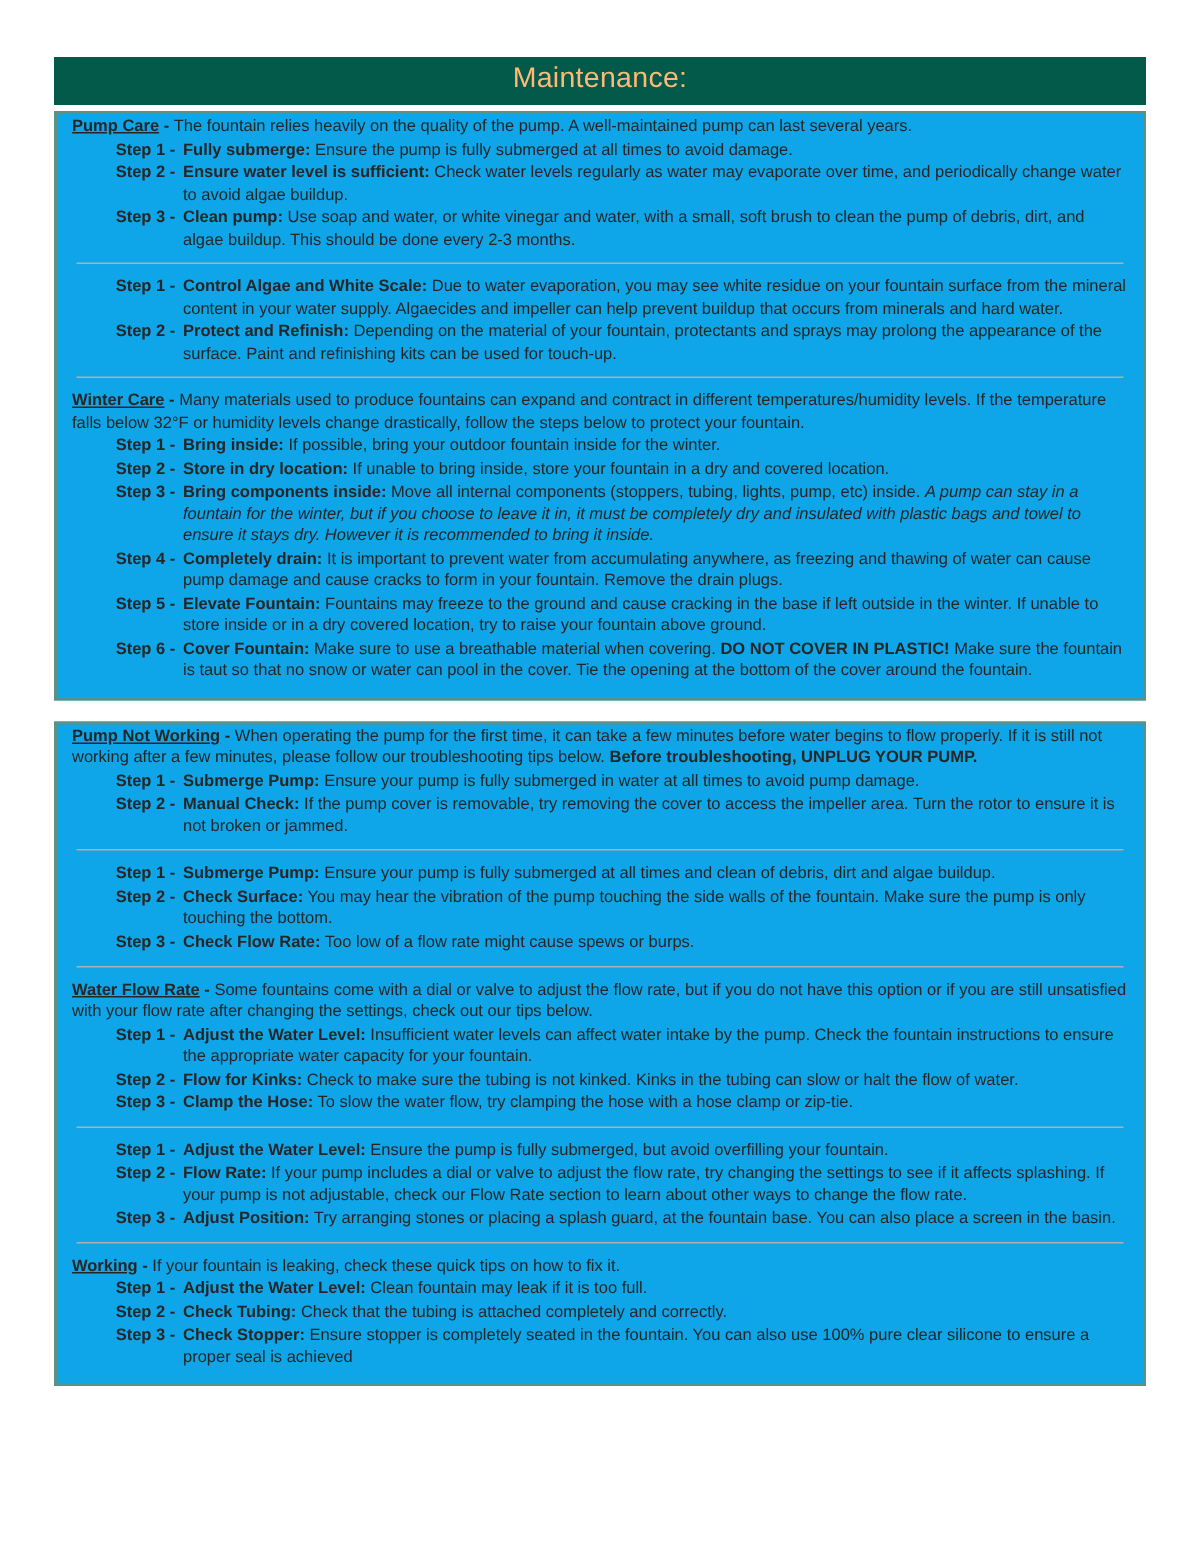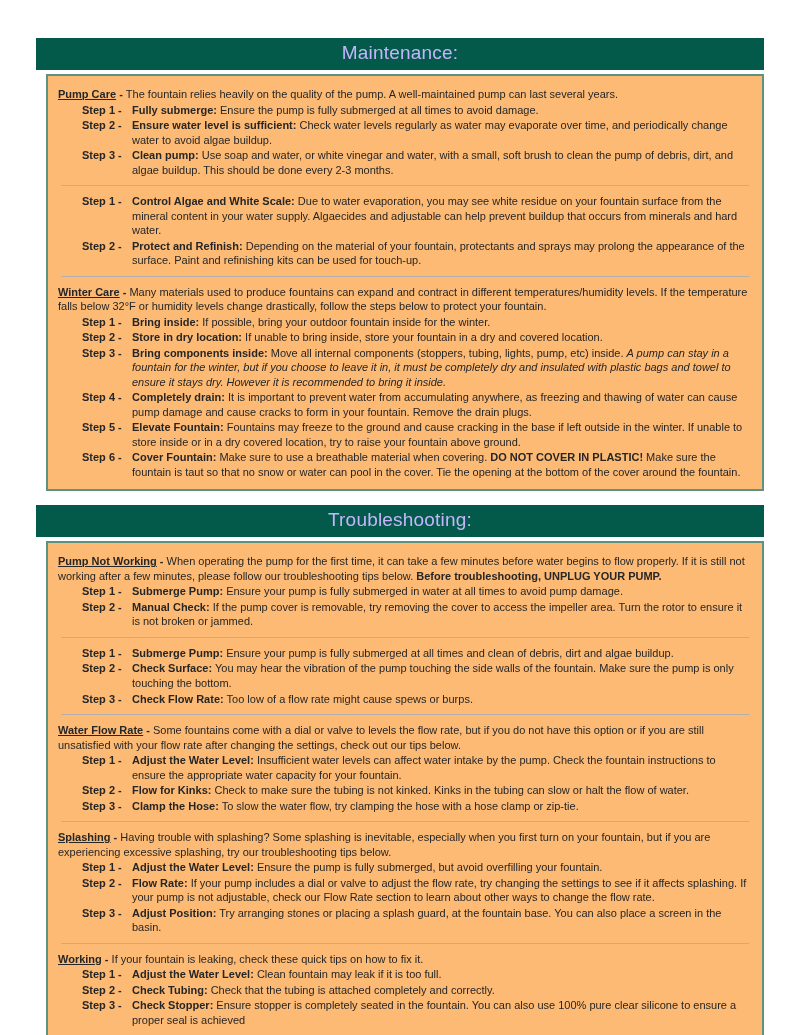--- a/index.html
+++ b/index.html
@@ -14,33 +14,32 @@
     color: var(--text, #262626);
     position: relative;
     overflow: hidden;
   }
   .page {
     padding: 38px 36px 0 36px;
   }
   .panel { margin-bottom: 14px; }
   .panel-bar {
     background: var(--header-bg, #045a4a);
-    color: #c4b5fd;
+    color: #fdba74;
     text-align: center;
     font-size: 19px;
     font-weight: 500;
     letter-spacing: 0.2px;
     padding: 4px 0 6px 0;
     margin-bottom: 4px;
   }
   .panel-box {
     border: 2px solid var(--box-border, #5c9184);
-    background: #fdba74;
-    padding: 11px 10px 9px 10px;
-    margin-left: 10px;
+    background: #0ea5e9;
+    padding: 1px 10px 9px 10px;
   }
   .section { margin: 0; }
   .divider {
     border-top: 1px solid var(--divider, #b0b0b0);
     margin: 8px 3px 8px 3px;
     height: 0;
   }
   .intro {
     margin: 0 0 1px 0;
     font-size: 11px;
@@ -53,20 +52,21 @@
   .sec-dash { font-weight: bold; }
   .step {
     display: flex;
     margin: 1px 0 1px 24px;
     font-size: 11px;
     line-height: 1.32;
   }
   .step .num {
     flex: 0 0 50px;
     font-weight: bold;
+    text-align: center;
   }
   .step .body { flex: 1; }
   .step .lbl { font-weight: bold; }
   b { font-weight: bold; }
   i { font-style: italic; }
 </style>
 </head>
 <body>
 
 <div class="page">
@@ -86,21 +86,21 @@
           </div>
           <div class="step">
             <span class="num">Step 3 -</span>
             <span class="body"><b class="lbl">Clean pump:</b><span> Use soap and water, or white vinegar and water, with a small, soft brush to clean the pump of debris, dirt, and algae buildup. This should be done every 2-3 months.</span></span>
           </div>
         </div>
         <div class="divider"></div>
         <div class="section">
           <div class="step">
             <span class="num">Step 1 -</span>
-            <span class="body"><b class="lbl">Control Algae and White Scale:</b><span> Due to water evaporation, you may see white residue on your fountain surface from the mineral content in your water supply. Algaecides and adjustable can help prevent buildup that occurs from minerals and hard water.</span></span>
+            <span class="body"><b class="lbl">Control Algae and White Scale:</b><span> Due to water evaporation, you may see white residue on your fountain surface from the mineral content in your water supply. Algaecides and impeller can help prevent buildup that occurs from minerals and hard water.</span></span>
           </div>
           <div class="step">
             <span class="num">Step 2 -</span>
             <span class="body"><b class="lbl">Protect and Refinish:</b><span> Depending on the material of your fountain, protectants and sprays may prolong the appearance of the surface. Paint and refinishing kits can be used for touch-up.</span></span>
           </div>
         </div>
         <div class="divider"></div>
         <div class="section">
           <p class="intro"><span class="sec-title">Winter Care</span><span class="sec-dash"> - </span><span>Many materials used to produce fountains can expand and contract in different temperatures/humidity levels. If the temperature falls below 32°F or humidity levels change drastically, follow the steps below to protect your fountain.</span></p>
           <div class="step">
@@ -125,21 +125,20 @@
           </div>
           <div class="step">
             <span class="num">Step 6 -</span>
             <span class="body"><b class="lbl">Cover Fountain:</b><span> Make sure to use a breathable material when covering. </span><b>DO NOT COVER IN PLASTIC!</b><span> Make sure the fountain is taut so that no snow or water can pool in the cover. Tie the opening at the bottom of the cover around the fountain.</span></span>
           </div>
         </div>
       </div>
   </div>
 
   <div class="panel">
-    <div class="panel-bar">Troubleshooting:</div>
     <div class="panel-box">
         <div class="section">
           <p class="intro"><span class="sec-title">Pump Not Working</span><span class="sec-dash"> - </span><span>When operating the pump for the first time, it can take a few minutes before water begins to flow properly. If it is still not working after a few minutes, please follow our troubleshooting tips below. </span><b>Before troubleshooting, UNPLUG YOUR PUMP.</b></p>
           <div class="step">
             <span class="num">Step 1 -</span>
             <span class="body"><b class="lbl">Submerge Pump:</b><span> Ensure your pump is fully submerged in water at all times to avoid pump damage.</span></span>
           </div>
           <div class="step">
             <span class="num">Step 2 -</span>
             <span class="body"><b class="lbl">Manual Check:</b><span> If the pump cover is removable, try removing the cover to access the impeller area. Turn the rotor to ensure it is not broken or jammed.</span></span>
@@ -155,37 +154,36 @@
             <span class="num">Step 2 -</span>
             <span class="body"><b class="lbl">Check Surface:</b><span> You may hear the vibration of the pump touching the side walls of the fountain. Make sure the pump is only touching the bottom.</span></span>
           </div>
           <div class="step">
             <span class="num">Step 3 -</span>
             <span class="body"><b class="lbl">Check Flow Rate:</b><span> Too low of a flow rate might cause spews or burps.</span></span>
           </div>
         </div>
         <div class="divider"></div>
         <div class="section">
-          <p class="intro"><span class="sec-title">Water Flow Rate</span><span class="sec-dash"> - </span><span>Some fountains come with a dial or valve to levels the flow rate, but if you do not have this option or if you are still unsatisfied with your flow rate after changing the settings, check out our tips below.</span></p>
+          <p class="intro"><span class="sec-title">Water Flow Rate</span><span class="sec-dash"> - </span><span>Some fountains come with a dial or valve to adjust the flow rate, but if you do not have this option or if you are still unsatisfied with your flow rate after changing the settings, check out our tips below.</span></p>
           <div class="step">
             <span class="num">Step 1 -</span>
             <span class="body"><b class="lbl">Adjust the Water Level:</b><span> Insufficient water levels can affect water intake by the pump. Check the fountain instructions to ensure the appropriate water capacity for your fountain.</span></span>
           </div>
           <div class="step">
             <span class="num">Step 2 -</span>
             <span class="body"><b class="lbl">Flow for Kinks:</b><span> Check to make sure the tubing is not kinked. Kinks in the tubing can slow or halt the flow of water.</span></span>
           </div>
           <div class="step">
             <span class="num">Step 3 -</span>
             <span class="body"><b class="lbl">Clamp the Hose:</b><span> To slow the water flow, try clamping the hose with a hose clamp or zip-tie.</span></span>
           </div>
         </div>
         <div class="divider"></div>
         <div class="section">
-          <p class="intro"><span class="sec-title">Splashing</span><span class="sec-dash"> - </span><span>Having trouble with splashing? Some splashing is inevitable, especially when you first turn on your fountain, but if you are experiencing excessive splashing, try our troubleshooting tips below.</span></p>
           <div class="step">
             <span class="num">Step 1 -</span>
             <span class="body"><b class="lbl">Adjust the Water Level:</b><span> Ensure the pump is fully submerged, but avoid overfilling your fountain.</span></span>
           </div>
           <div class="step">
             <span class="num">Step 2 -</span>
             <span class="body"><b class="lbl">Flow Rate:</b><span> If your pump includes a dial or valve to adjust the flow rate, try changing the settings to see if it affects splashing. If your pump is not adjustable, check our Flow Rate section to learn about other ways to change the flow rate.</span></span>
           </div>
           <div class="step">
             <span class="num">Step 3 -</span>

